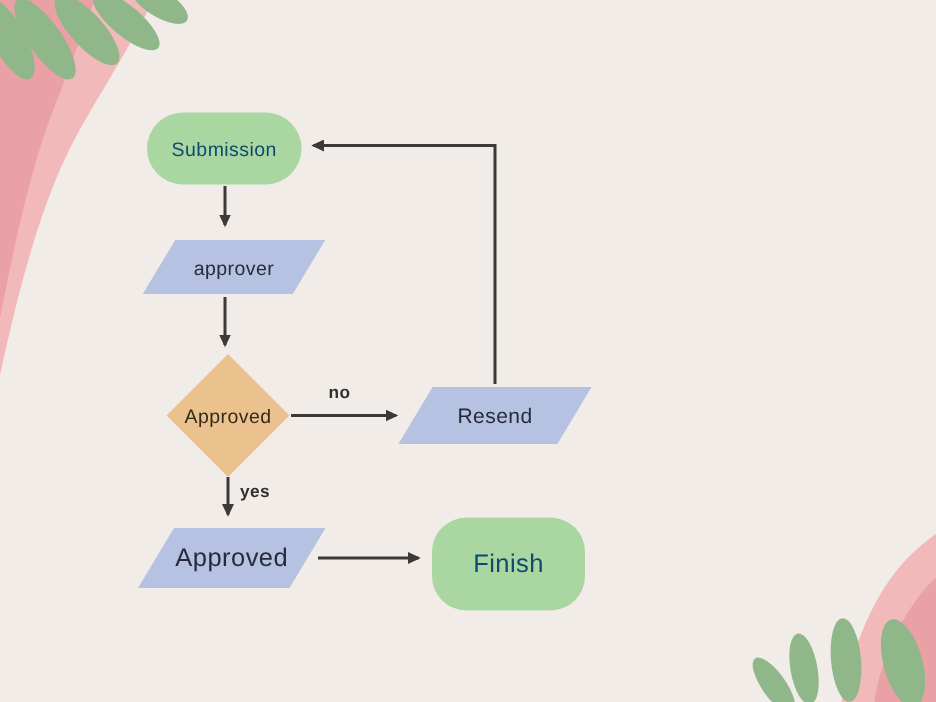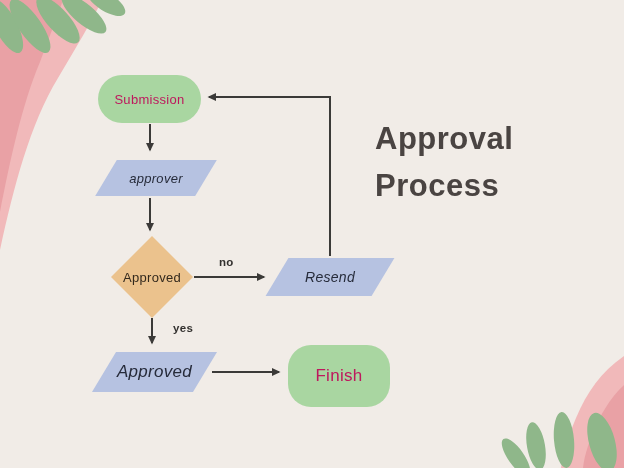--- a/index.html
+++ b/index.html
@@ -6,24 +6,24 @@
   body{font-family:"Liberation Sans","DejaVu Sans",sans-serif;}
   .canvas{
     position:relative;width:624px;height:468px;overflow:hidden;
     background:#f1ece7;
   }
   .deco-svg{position:absolute;left:0;top:0;z-index:0;}
   
   .node{position:absolute;z-index:2;display:flex;align-items:center;justify-content:center;}
   .node .lbl{position:relative;z-index:2;letter-spacing:.3px;}
   .pill{background:#a9d6a1;border-radius:26px;}
-  .pill .lbl{color:#be185d;}
+  .pill .lbl{color:#0c4a6e;}
   .pgram{background:transparent;}
   .pgram .bg{position:absolute;top:0;bottom:0;background:#b6c2e1;transform:skewX(-31deg);z-index:1;}
-  .pgram .lbl{color:#262b3a;font-style:italic;}
+  .pgram .lbl{color:#262b3a;}
   .diamond-box{position:absolute;z-index:2;}
   .diamond-bg{position:absolute;left:0;top:0;width:58px;height:58px;background:#ebc28d;transform:rotate(45deg);}
   .diamond-lbl{position:absolute;z-index:3;display:flex;align-items:center;justify-content:center;
     color:#33291d;font-size:13px;letter-spacing:.3px;}
   
   .fs-sm{font-size:13px;}
   .fs-md{font-size:14px;}
   .fs-lg{font-size:17px;}
   
   .edge-label{position:absolute;z-index:3;font-size:11.5px;font-weight:700;color:#33312f;letter-spacing:.3px;}
@@ -101,19 +101,18 @@
   <div class="node pgram fs-lg" style="left:92px;top:352px;width:125px;height:40px;">
     <div class="bg" style="left:12px;right:12px;"></div>
     <span class="lbl">Approved</span>
   </div>
 
   <div class="node pill fs-lg" style="left:288px;top:345px;width:102px;height:62px;border-radius:23px;">
     <span class="lbl">Finish</span>
   </div>
 
   <span class="edge-label" style="left:219px;top:256px;">no</span>
-  <span class="edge-label" style="left:173px;top:322px;">yes</span>
+  <span class="edge-label" style="left:160px;top:322px;">yes</span>
 
   <div class="title-block">
-    <p class="heading">Approval Process</p>
   </div>
 
 </div>
 
 </body></html>

